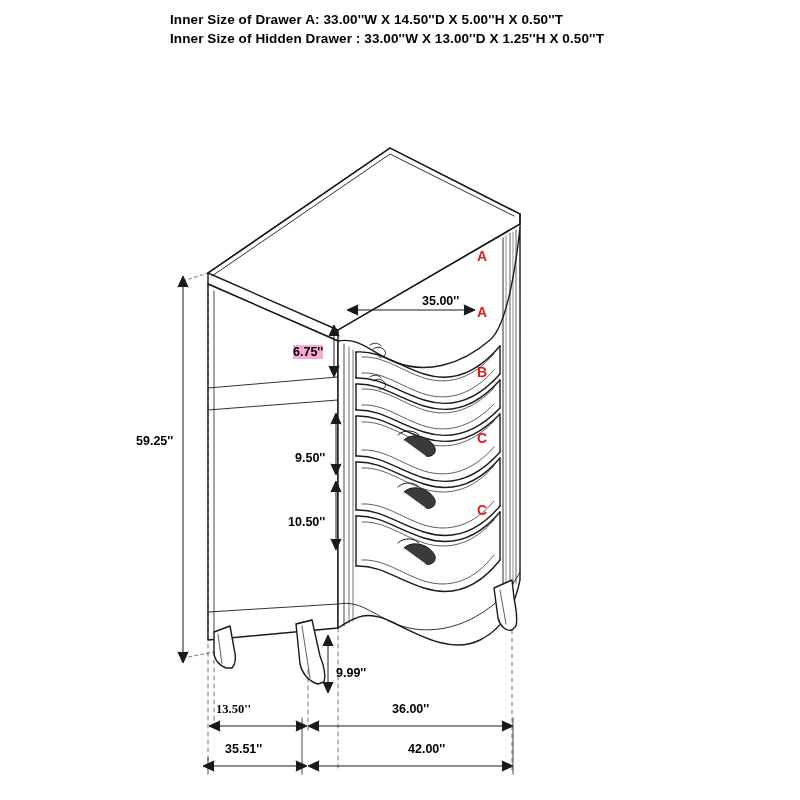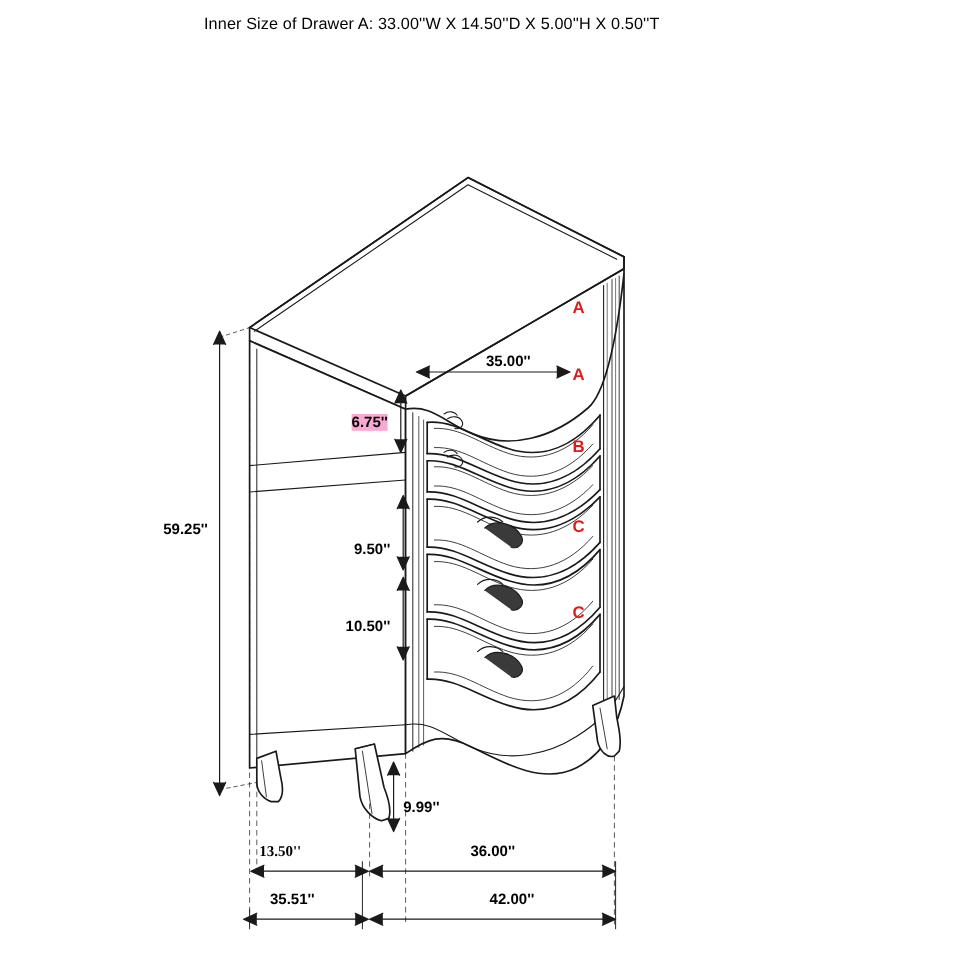--- a/index.html
+++ b/index.html
@@ -18,21 +18,21 @@
     overflow: hidden;
   }
   #spec-block {
     position: absolute;
     left: 138px;
     top: 10px;
     width: 600px;
   }
   #spec-block .spec-line {
     font-size: 13.5px;
-    font-weight: normal;
+    font-weight: bold;
     color: #000000;
     line-height: 19px;
     white-space: nowrap;
     letter-spacing: 0.1px;
     padding-left: 32px;
   }
   #drawing {
     position: absolute;
     left: 0;
     top: 0;
@@ -52,20 +52,21 @@
     white-space: nowrap;
   }
 </style>
 </head>
 <body>
 
 <div id="page">
 
   <div id="spec-block">
     <div class="spec-line">Inner Size of Drawer A: 33.00''W X 14.50''D X 5.00''H X 0.50''T</div>
+    <div class="spec-line">Inner Size of Hidden Drawer : 33.00''W X 13.00''D X 1.25''H X 0.50''T</div>
   </div>
 
   <svg id="drawing" width="800" height="800" viewBox="0 0 800 800">
 
     <g fill="none" stroke="#1a1a1a" stroke-width="1.4" stroke-linejoin="round" stroke-linecap="round">
 
       <g>
         <path d="M208,273 L390,148 L520,214 L520,224 L338,330 Z" fill="#ffffff"></path>
         <path d="M208,273 L390,148 L520,214" fill="none"></path>
         <path d="M520,214 L520,228" fill="none"></path>
@@ -240,21 +241,21 @@
     </g>
   </svg>
 
   <div class="drawer-letter" style="left:477px; top:248px;">A</div>
   <div class="drawer-letter" style="left:477px; top:304px;">A</div>
   <div class="drawer-letter" style="left:477px; top:364px;">B</div>
   <div class="drawer-letter" style="left:477px; top:430px;">C</div>
   <div class="drawer-letter" style="left:477px; top:502px;">C</div>
 
   <div class="dim-label" style="left:136px; top:434px;">59.25''</div>
-  <div class="dim-label" style="left:405px; top:294px;text-align:right;">35.00''</div>
+  <div class="dim-label" style="left:422px; top:294px;text-align:right;">35.00''</div>
   <div class="dim-label" style="left:293px; top:345px; background:#f9a8d4;">6.75''</div>
   <div class="dim-label" style="left:295px; top:451px; background:#ffffff;">9.50''</div>
   <div class="dim-label" style="left:288px; top:515px; background:#ffffff;">10.50''</div>
   <div class="dim-label" style="left:336px; top:666px;">9.99''</div>
   <div class="dim-label" style="left:216px; top:702px;font-family:Liberation Serif, serif;">13.50''</div>
   <div class="dim-label" style="left:392px; top:702px;">36.00''</div>
   <div class="dim-label" style="left:225px; top:742px;">35.51''</div>
   <div class="dim-label" style="left:408px; top:742px;">42.00''</div>
 
 </div>

